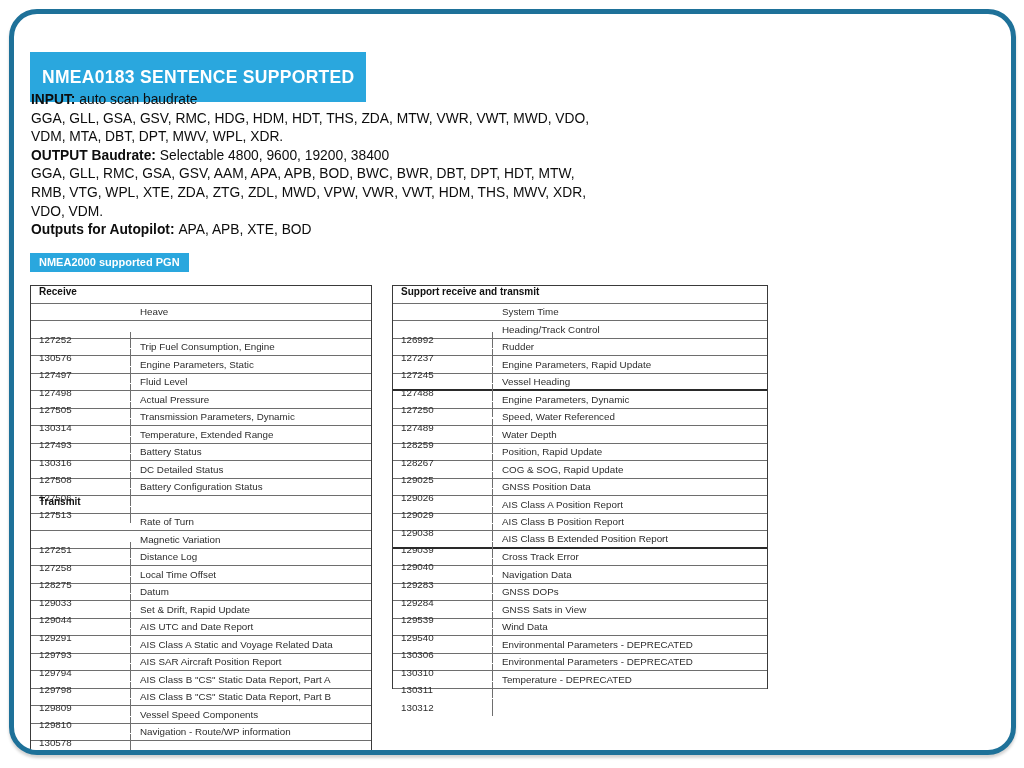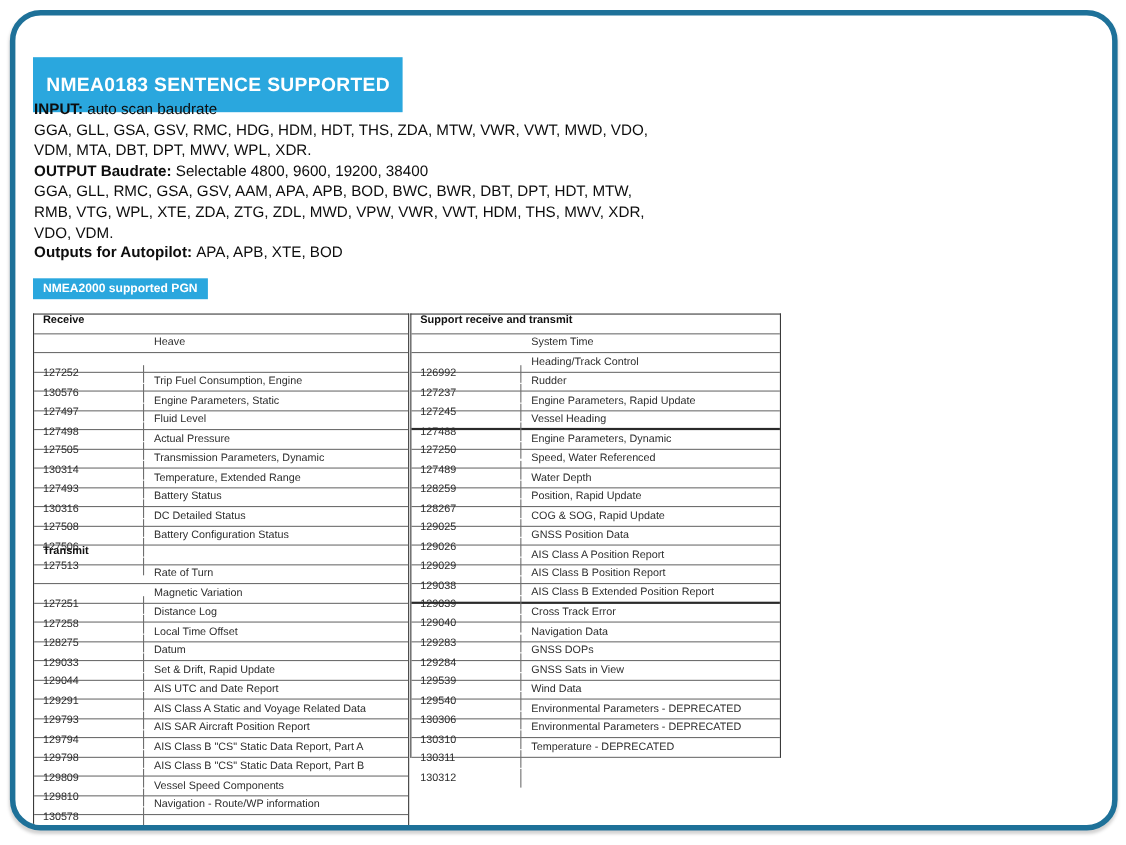--- a/index.html
+++ b/index.html
@@ -16,21 +16,21 @@
     font-size:17.5px;letter-spacing:0.3px;}
   .badge-sm{left:16px;top:239px;height:19px;line-height:19px;padding:0 9px;font-size:11px;}
 
   .intro{position:absolute;left:17px;top:77px;width:640px;color:#0d0d0d;
     font-size:13.8px;line-height:18.6px;}
   .intro b{font-weight:bold;margin-top:28px;}
 
   .pgn-table{position:absolute;top:271px;box-sizing:border-box;background:#fff;
     border:1px solid #3a3a3a;border-bottom:none;}
   #left-table{left:16px;width:342px;}
-  #right-table{left:359px;width:337px;}
+  #right-table{left:378px;width:376px;}
 
   .trow{display:flex;box-sizing:border-box;height:17.5px;border-bottom:1px solid #6e6e6e;
     align-items:flex-start;font-size:9.8px;color:#2d2d2d;}
   .trow.thick{border-bottom:2px solid #2a2a2a;}
   .trow.thead{font-weight:bold;color:#111;font-size:10px;padding-left:8px;}
   .trow.blank{height:12px;border-bottom:none;}
   .tcode{box-sizing:border-box;width:100px;flex:0 0 100px;height:100%;display:flex;
     align-items:center;padding-left:8px;border-right:1px solid #6e6e6e;margin-top:28px;}
   .tdesc{box-sizing:border-box;flex:1;height:100%;display:flex;align-items:center;
     padding-left:9px;}

